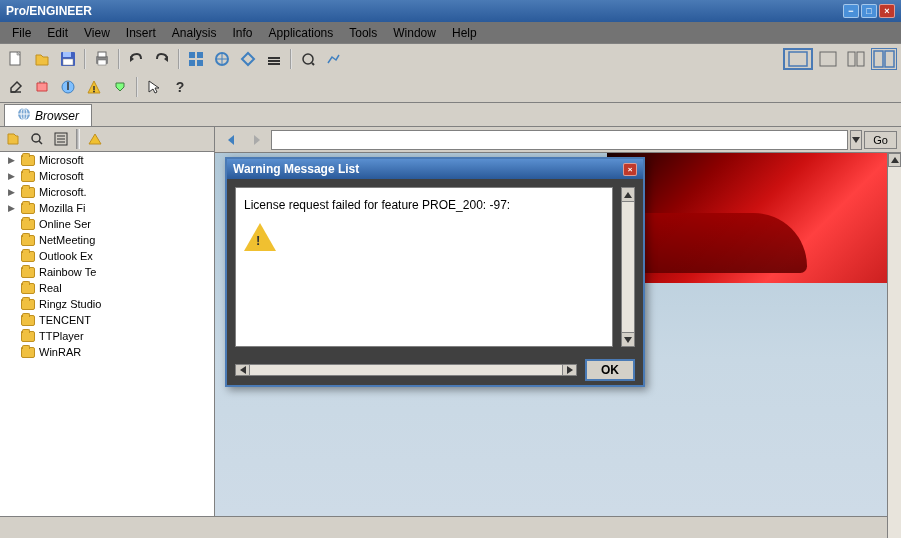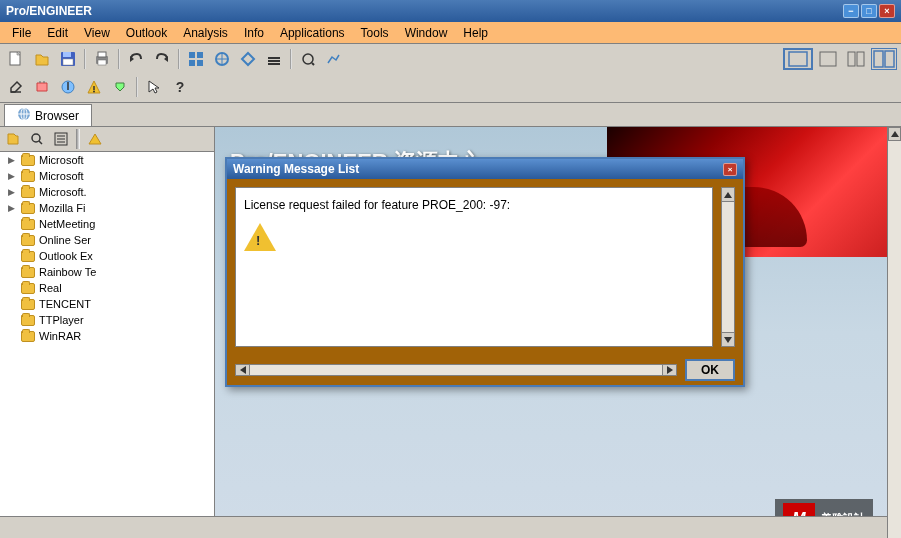--- a/index.html
+++ b/index.html
@@ -39,21 +39,21 @@
       border: 1px solid rgba(255,255,255,0.5);
       border-radius: 2px;
       color: white;
     }
     .title-bar-btn.minimize { background: #4a90d9; }
     .title-bar-btn.maximize { background: #4a90d9; }
     .title-bar-btn.close { background: #c0392b; }
 
     
     .menu-bar {
-      background: #fdba74;
+      background: #737373;
       height: 22px;
       display: flex;
       align-items: center;
       padding: 0 4px;
       border-bottom: 1px solid #808080;
     }
     .menu-item {
       padding: 2px 8px;
       cursor: pointer;
       font-size: 12px;
@@ -162,20 +162,21 @@
     .tab {
       background: #d4d0c8;
       border: 1px solid #808080;
       border-bottom: none;
       padding: 2px 12px;
       cursor: pointer;
       font-size: 12px;
       display: flex;
       align-items: center;
       gap: 4px;
+      font-style: italic;
     }
     .tab.active {
       background: white;
       position: relative;
       z-index: 1;
     }
 
     
     .content-area {
       flex: 1;
@@ -215,22 +216,22 @@
       top: 0;
       left: 0;
       width: 100%;
       height: 100%;
       z-index: 100;
     }
     .dialog {
       position: absolute;
       top: 30px;
       left: 10px;
-      width: 520px;
-      background: #a16207;
+      width: 420px;
+      background: #404040;
       border: 2px solid #4a7ab5;
       box-shadow: 3px 3px 8px rgba(0,0,0,0.4);
     }
     .dialog-title-bar {
       background: linear-gradient(to bottom, #5a8fd0, #2a5a9a);
       height: 20px;
       display: flex;
       align-items: center;
       justify-content: space-between;
       padding: 0 6px;
@@ -316,21 +317,21 @@
     <div class="title-bar-btn minimize">−</div>
     <div class="title-bar-btn maximize">□</div>
     <div class="title-bar-btn close">×</div>
   </div>
 </div>
 
 <div class="menu-bar">
   <span class="menu-item">File</span>
   <span class="menu-item">Edit</span>
   <span class="menu-item">View</span>
-  <span class="menu-item">Outlook</span>
+  <span class="menu-item">Insert</span>
   <span class="menu-item">Analysis</span>
   <span class="menu-item">Info</span>
   <span class="menu-item">Applications</span>
   <span class="menu-item">Tools</span>
   <span class="menu-item">Window</span>
   <span class="menu-item">Help</span>
 </div>
 
 <div class="toolbar-area">
   <div class="toolbar-row">
@@ -554,34 +555,34 @@
         <span class="tree-icon">
             <div class="folder-icon"></div>
           </span>
         <span>Mozilla Fi</span>
       </div>
       <div class="tree-item">
         <span class="tree-arrow"></span>
         <span class="tree-icon">
             <div class="folder-icon"></div>
           </span>
+        <span>Online Ser</span>
+      </div>
+      <div class="tree-item">
+        <span class="tree-arrow"></span>
+        <span class="tree-icon">
+            <div class="folder-icon"></div>
+          </span>
         <span>NetMeeting</span>
       </div>
       <div class="tree-item">
         <span class="tree-arrow"></span>
         <span class="tree-icon">
             <div class="folder-icon"></div>
           </span>
-        <span>Online Ser</span>
-      </div>
-      <div class="tree-item">
-        <span class="tree-arrow"></span>
-        <span class="tree-icon">
-            <div class="folder-icon"></div>
-          </span>
         <span>Outlook Ex</span>
       </div>
       <div class="tree-item">
         <span class="tree-arrow"></span>
         <span class="tree-icon">
             <div class="folder-icon"></div>
           </span>
         <span>Rainbow Te</span>
       </div>
       <div class="tree-item">
@@ -589,20 +590,27 @@
         <span class="tree-icon">
             <div class="folder-icon"></div>
           </span>
         <span>Real</span>
       </div>
       <div class="tree-item">
         <span class="tree-arrow"></span>
         <span class="tree-icon">
             <div class="folder-icon"></div>
           </span>
+        <span>Ringz Studio</span>
+      </div>
+      <div class="tree-item">
+        <span class="tree-arrow"></span>
+        <span class="tree-icon">
+            <div class="folder-icon"></div>
+          </span>
         <span>TENCENT</span>
       </div>
       <div class="tree-item">
         <span class="tree-arrow"></span>
         <span class="tree-icon">
             <div class="folder-icon"></div>
           </span>
         <span>TTPlayer</span>
       </div>
       <div class="tree-item">
@@ -610,20 +618,39 @@
         <span class="tree-icon">
             <div class="folder-icon"></div>
           </span>
         <span>WinRAR</span>
       </div>
     </div>
   </div>
 
   <div class="content-area">
 
+    <div class="nav-bar">
+      <div class="toolbar-btn">
+        <svg width="14" height="14" viewBox="0 0 14 14">
+            <polygon points="10,2 4,7 10,12" fill="#4080c0"></polygon>
+          </svg>
+      </div>
+      <div class="toolbar-btn">
+        <svg width="14" height="14" viewBox="0 0 14 14">
+            <polygon points="4,2 10,7 4,12" fill="#aaa"></polygon>
+          </svg>
+      </div>
+      <input class="nav-input" type="text" value="" style="">
+      <div style="width:12px; height:20px; border:1px solid #808080; background:#d4d0c8; display:flex; align-items:center; justify-content:center; cursor:pointer;">
+        <svg width="8" height="6" viewBox="0 0 8 6">
+            <polygon points="0,0 8,0 4,6" fill="#333"></polygon>
+          </svg>
+      </div>
+      <button class="nav-go-btn">Go</button>
+    </div>
 
     <div style="position:relative; width:100%; height:calc(100% - 26px); overflow:hidden;">
 
       <div style="position:absolute; right:0; top:0; width:14px; height:100%; background:#d4d0c8; border-left:1px solid #808080; z-index:5; display:flex; flex-direction:column;">
         <div style="width:100%; height:14px; background:#d4d0c8; border:1px solid #808080; display:flex; align-items:center; justify-content:center; cursor:pointer;">
           <svg width="8" height="6" viewBox="0 0 8 6">
               <polygon points="0,6 8,6 4,0" fill="#333"></polygon>
             </svg>
         </div>
         <div style="flex:1; background:#e8e4dc;"></div>

